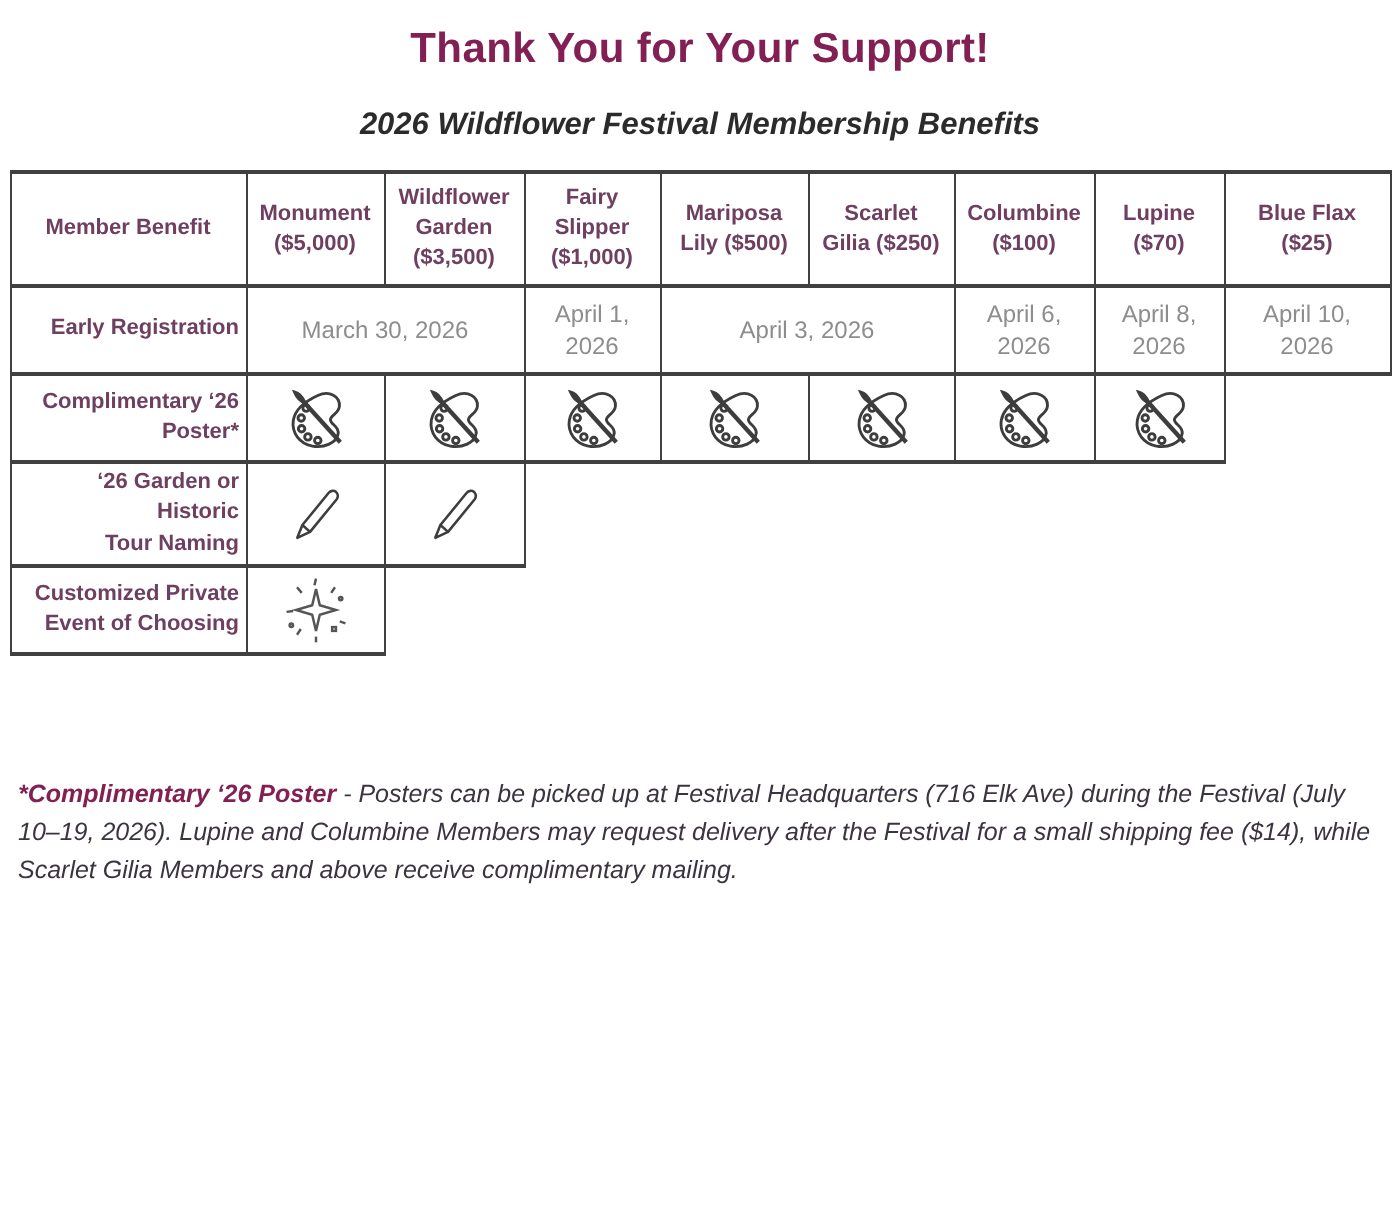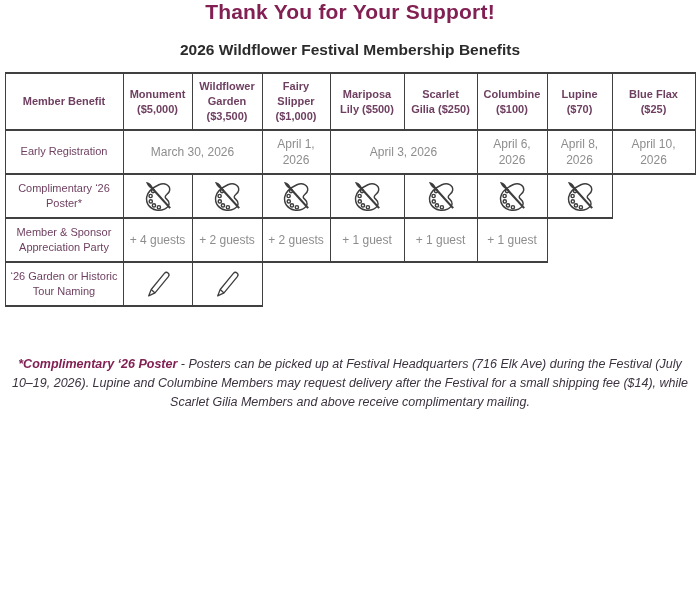--- a/index.html
+++ b/index.html
@@ -6,29 +6,31 @@
   html, body { background: #ffffff; }
   body {
     width: 700px; height: 613px;
     font-family: "Liberation Sans", sans-serif;
     overflow: hidden;
   }
   .page { width: 700px; height: 613px; position: relative; }
 
   .title {
     text-align: center;
+    margin-top: 13px;
     font-size: 21px;
     font-weight: 800;
     color: #822053;
     letter-spacing: 0.2px;
   }
   .subtitle {
     text-align: center;
     margin-top: 17px;
     font-size: 15.5px;
+    font-style: italic;
     font-weight: 600;
     color: #2b2b2b;
   }
 
   table.benefits {
     border-collapse: collapse;
     table-layout: fixed;
     width: 690px;
     margin: 13px auto 0 auto;
   }
@@ -46,34 +48,35 @@
   thead tr { height: 57px; }
   tbody tr { height: 44px; }
   th {
     color: #6e3f60;
     font-weight: bold;
     font-size: 11px;
     line-height: 1.35;
   }
   td.row-label {
     color: #6e3f60;
-    font-weight: normal;
+    font-weight: bold;
     font-size: 11px;
     line-height: 1.4;
+    text-align: right;
   }
   td.data {
     color: #8d8d8d;
     font-size: 12px;
     line-height: 1.35;
   }
   td.icon-cell { padding: 1px; }
   td.icon-cell svg { display: block; margin: 0 auto; }
   td.void { border: none; background: transparent; }
 
-  .footnotes { margin: 48px 9px 0 9px; text-align: center; }
+  .footnotes { margin: 60px 9px 0 9px; }
   .footnote {
     font-size: 12.5px;
     font-style: italic;
     color: #3c3340;
     line-height: 1.5;
     margin-bottom: 16px;
   }
   .footnote .lead {
     font-weight: bold;
     color: #822053;
@@ -205,43 +208,50 @@
               <circle cx="11.8" cy="20" r="1.8"></circle>
               <circle cx="12" cy="26" r="1.8"></circle>
               <circle cx="15.5" cy="30.5" r="1.8"></circle>
               <circle cx="21" cy="32.5" r="1.8"></circle>
               <path d="M8 5.5 C10 6 12.5 8 13.8 11.5 C12 11 9.5 9 8 5.5 Z" fill="#3d3d3d"></path>
               <line x1="13" y1="10.8" x2="33.5" y2="33.5" stroke-width="2.4"></line>
             </svg></td>
           <td class="void"></td>
         </tr>
         <tr>
-          <td class="row-label">Member &amp; Sponsor
-Appreciation Party</td>
-          <td class="data">+ 4 guests</td>
-          <td class="data">+ 2 guests</td>
-          <td class="data">+ 2 guests</td>
-          <td class="data">+ 1 guest</td>
-          <td class="data">+ 1 guest</td>
-          <td class="data">+ 1 guest</td>
-          <td class="void" colspan="2"></td>
-        </tr>
-        <tr>
           <td class="row-label">‘26 Garden or Historic
 Tour Naming</td>
           <td class="icon-cell"><svg width="34" height="34" viewBox="0 0 40 40" fill="none" stroke="#3d3d3d" stroke-width="1.5" stroke-linejoin="round">
               <path d="M9 34 L12 26.5 L27.5 7.5 C28.6 6.2 30.6 6 31.8 7 C33 8 33.2 10 32.2 11.3 L16.5 30.5 Z"></path>
               <line x1="12" y1="26.5" x2="16.5" y2="30.5"></line>
             </svg></td>
           <td class="icon-cell"><svg width="34" height="34" viewBox="0 0 40 40" fill="none" stroke="#3d3d3d" stroke-width="1.5" stroke-linejoin="round">
               <path d="M9 34 L12 26.5 L27.5 7.5 C28.6 6.2 30.6 6 31.8 7 C33 8 33.2 10 32.2 11.3 L16.5 30.5 Z"></path>
               <line x1="12" y1="26.5" x2="16.5" y2="30.5"></line>
             </svg></td>
           <td class="void" colspan="6"></td>
         </tr>
+        <tr>
+          <td class="row-label">Customized Private
+Event of Choosing</td>
+          <td class="icon-cell"><svg width="38" height="38" viewBox="0 0 40 40" fill="none" stroke="#555555" stroke-width="1.3">
+              <path d="M20 9 L22 17.5 L30.5 20 L22 22.5 L20 31 L18 22.5 L9.5 20 L18 17.5 Z"></path>
+              <line x1="20" y1="3.5" x2="19.2" y2="7"></line>
+              <line x1="10" y1="8" x2="12.5" y2="11"></line>
+              <line x1="30" y1="8" x2="28" y2="11"></line>
+              <line x1="4.5" y1="21" x2="8" y2="20.5"></line>
+              <line x1="32.5" y1="26" x2="35.5" y2="27"></line>
+              <line x1="12" y1="30" x2="10" y2="33"></line>
+              <line x1="20" y1="34" x2="20" y2="37"></line>
+              <circle cx="33" cy="14" r="0.9"></circle>
+              <rect x="28.5" y="29" width="2" height="2"></rect>
+              <circle cx="7" cy="28" r="0.9"></circle>
+            </svg></td>
+          <td class="void" colspan="7"></td>
+        </tr>
       </tbody>
   </table>
 
   <div class="footnotes">
     <p class="footnote"><span class="lead">*Complimentary ‘26 Poster</span><span> - Posters can be picked up at Festival Headquarters (716 Elk Ave) during the Festival (July 10–19, 2026). Lupine and Columbine Members may request delivery after the Festival for a small shipping fee ($14), while Scarlet Gilia Members and above receive complimentary mailing.</span></p>
   </div>
 
 </div>
 
 </body></html>

